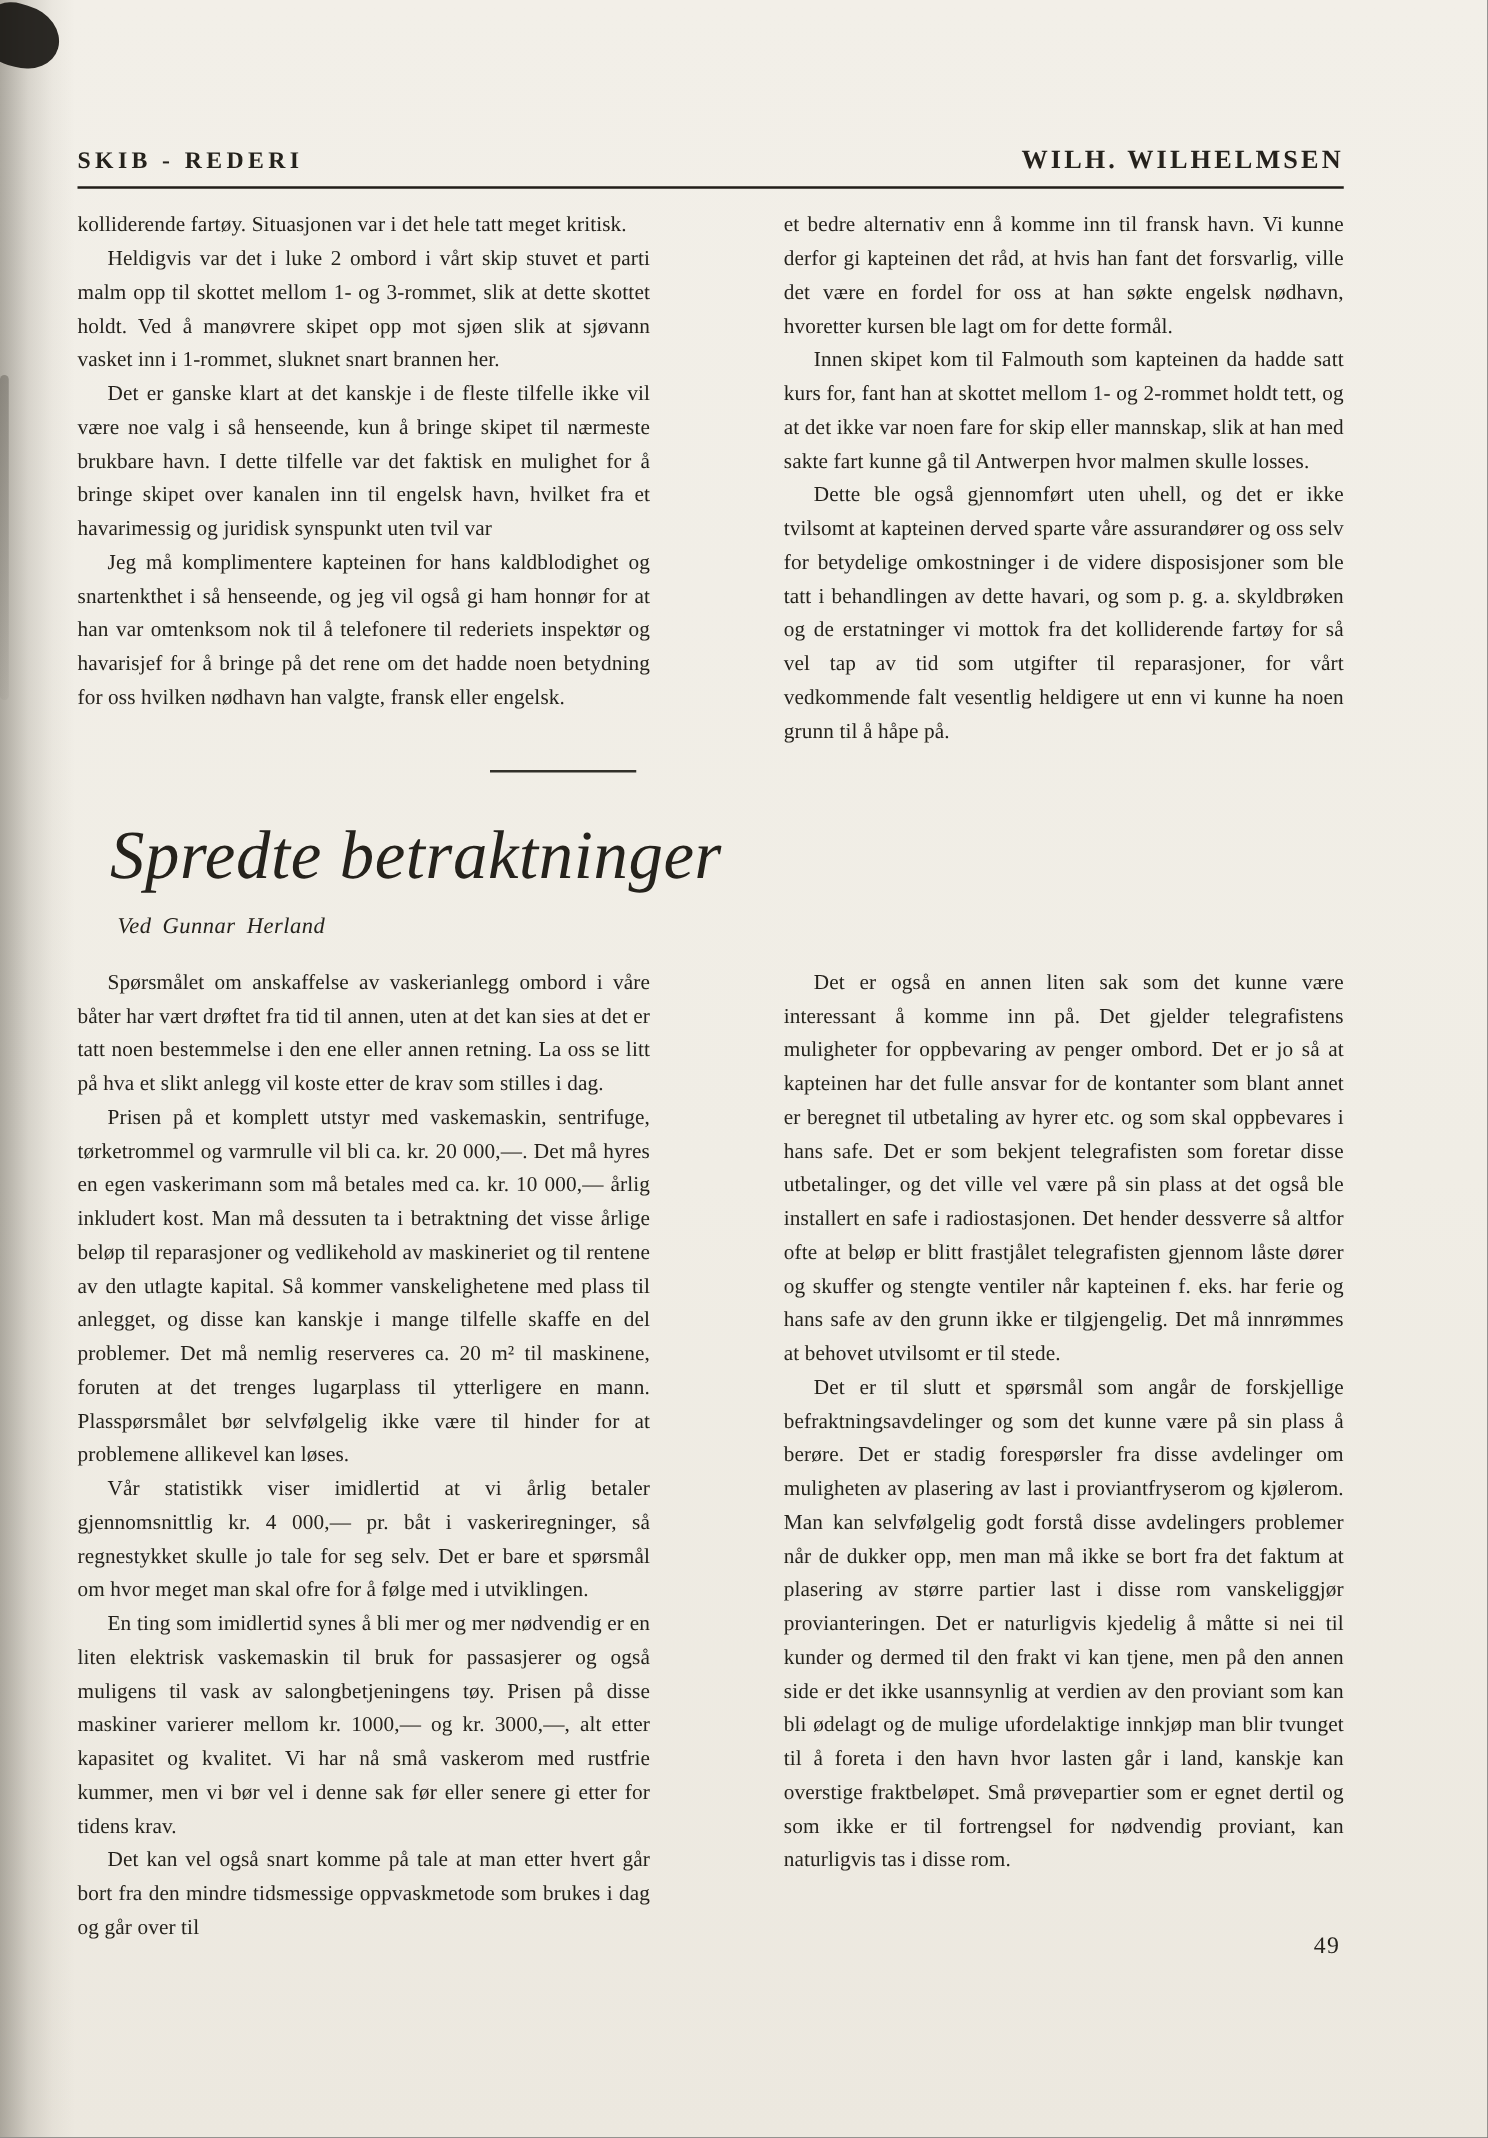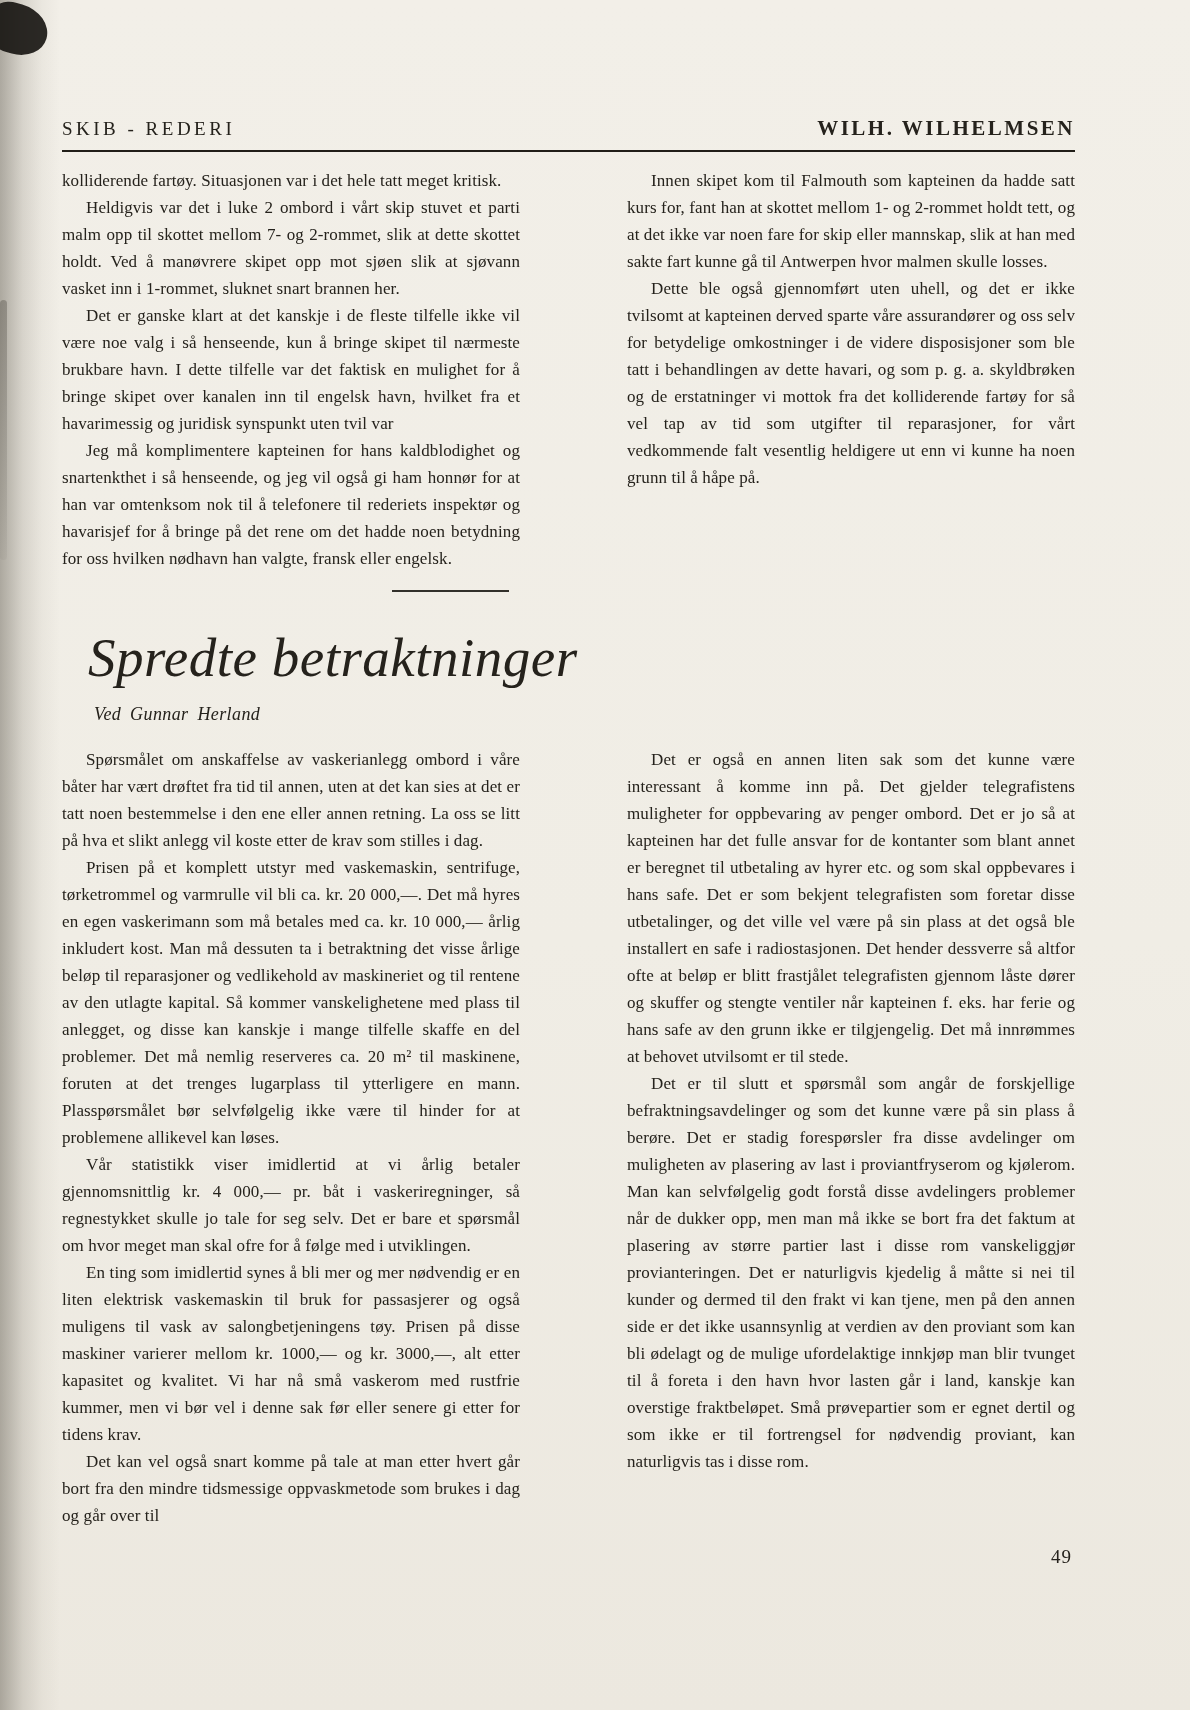--- a/index.html
+++ b/index.html
@@ -30,21 +30,21 @@
     background:linear-gradient(180deg, rgba(70,66,58,.35), rgba(70,66,58,.05));
     border-radius:4px;
   }
   .content { padding:78px 115px 0 62px; }
 
   .header {
     display:flex; justify-content:space-between; align-items:baseline;
     border-bottom:2.5px solid #211e18;
     padding-bottom:9px;
   }
-  .h-left  { font-size:19px; font-weight:400; letter-spacing:3.5px;margin-top:40px; }
+  .h-left  { font-size:19px; font-weight:700; letter-spacing:3.5px;margin-top:40px; }
   .h-right { font-size:21px; font-weight:700; letter-spacing:2.5px; }
 
   .cols { display:flex; gap:107px; }
   .col-l { flex:0 0 458px; }
   .col-r { flex:1; }
   .cols p {
     margin:0;
     font-size:17px; line-height:27px;
     text-align:justify;
     hyphens:none;
@@ -89,25 +89,26 @@
   <div class="content">
 
     <header class="header">
       <span class="h-left">SKIB - REDERI</span>
       <span class="h-right">WILH. WILHELMSEN</span>
     </header>
 
     <section class="cols article1">
       <div class="col-l">
         <p>kolliderende fartøy. Situasjonen var i det hele tatt meget kritisk.</p>
-        <p class="ind">Heldigvis var det i luke 2 ombord i vårt skip stuvet et parti malm opp til skottet mellom 7- og 2-rommet, slik at dette skottet holdt. Ved å manøvrere skipet opp mot sjøen slik at sjøvann vasket inn i 1-rommet, sluknet snart brannen her.</p>
+        <p class="ind">Heldigvis var det i luke 2 ombord i vårt skip stuvet et parti malm opp til skottet mellom 1- og 3-rommet, slik at dette skottet holdt. Ved å manøvrere skipet opp mot sjøen slik at sjøvann vasket inn i 1-rommet, sluknet snart brannen her.</p>
         <p class="ind">Det er ganske klart at det kanskje i de fleste tilfelle ikke vil være noe valg i så henseende, kun å bringe skipet til nærmeste brukbare havn. I dette tilfelle var det faktisk en mulighet for å bringe skipet over kanalen inn til engelsk havn, hvilket fra et havarimessig og juridisk synspunkt uten tvil var</p>
         <p class="ind">Jeg må komplimentere kapteinen for hans kaldblodighet og snartenkthet i så henseende, og jeg vil også gi ham honnør for at han var omtenksom nok til å telefonere til rederiets inspektør og havarisjef for å bringe på det rene om det hadde noen betydning for oss hvilken nødhavn han valgte, fransk eller engelsk.</p>
       </div>
       <div class="col-r">
+        <p>et bedre alternativ enn å komme inn til fransk havn. Vi kunne derfor gi kapteinen det råd, at hvis han fant det forsvarlig, ville det være en fordel for oss at han søkte engelsk nødhavn, hvoretter kursen ble lagt om for dette formål.</p>
         <p class="ind">Innen skipet kom til Falmouth som kapteinen da hadde satt kurs for, fant han at skottet mellom 1- og 2-rommet holdt tett, og at det ikke var noen fare for skip eller mannskap, slik at han med sakte fart kunne gå til Antwerpen hvor malmen skulle losses.</p>
         <p class="ind">Dette ble også gjennomført uten uhell, og det er ikke tvilsomt at kapteinen derved sparte våre assurandører og oss selv for betydelige omkostninger i de videre disposisjoner som ble tatt i behandlingen av dette havari, og som p. g. a. skyldbrøken og de erstatninger vi mottok fra det kolliderende fartøy for så vel tap av tid som utgifter til reparasjoner, for vårt vedkommende falt vesentlig heldigere ut enn vi kunne ha noen grunn til å håpe på.</p>
       </div>
     </section>
 
     <div class="divider"></div>
 
     <h1 class="title">Spredte betraktninger</h1>
     <div class="byline">Ved Gunnar Herland</div>
 

